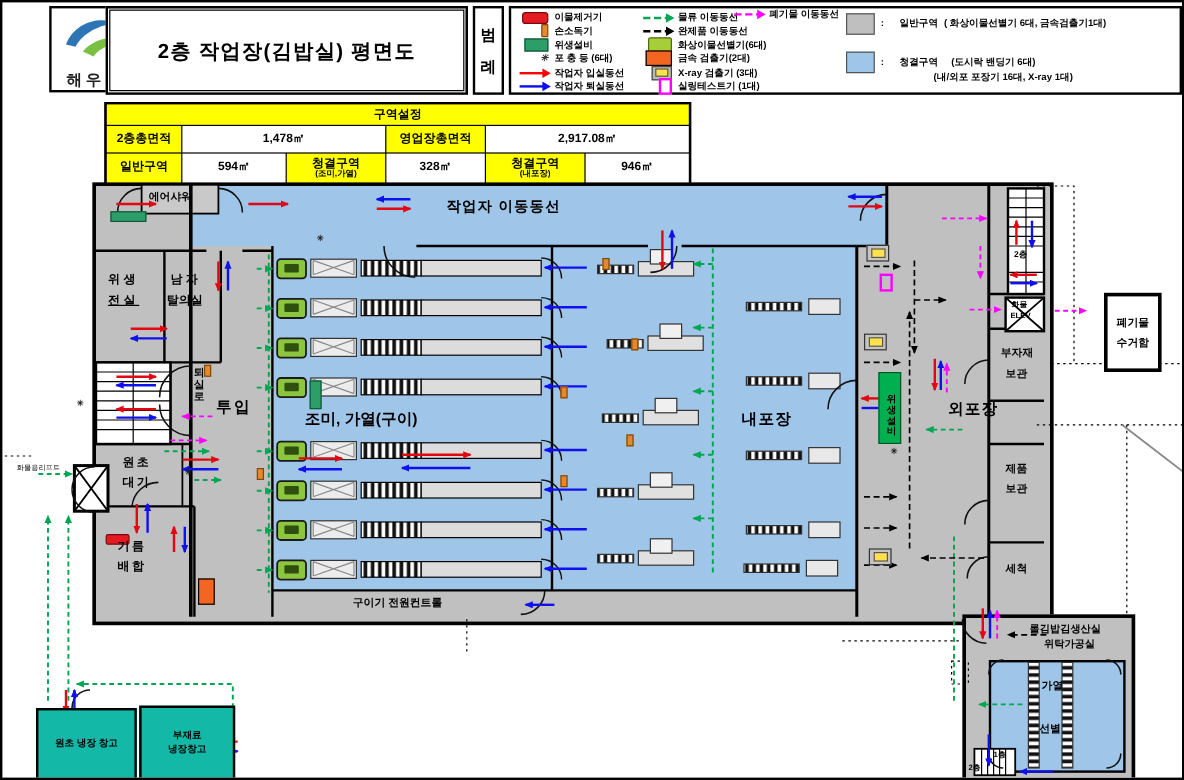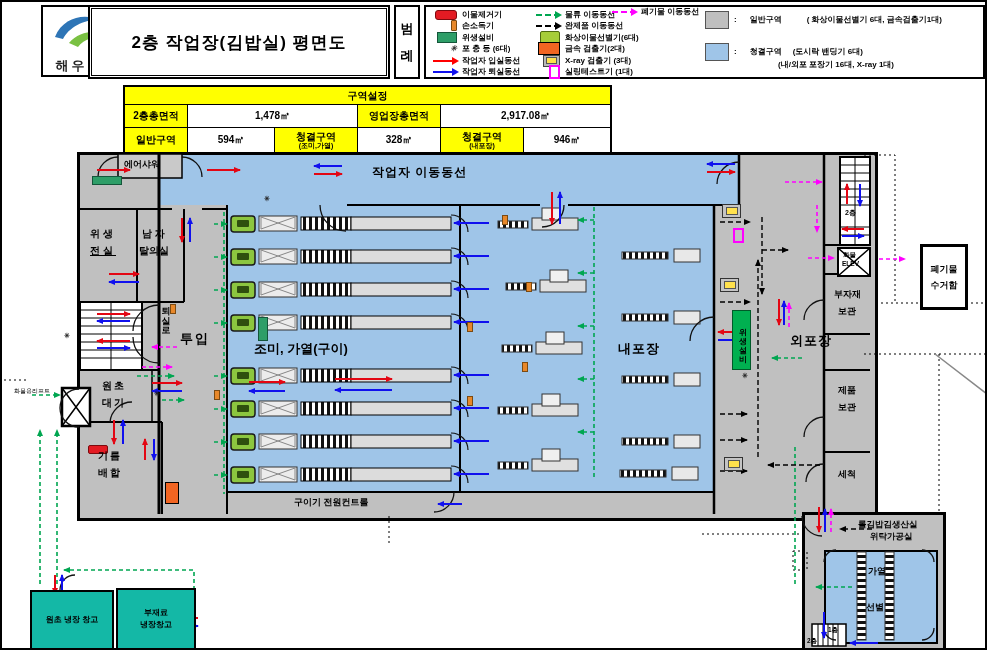--- a/index.html
+++ b/index.html
@@ -27,21 +27,21 @@
   .ic-xray{width:15px;height:10px;background:#b9b9b9;border:1px solid #444;display:flex;align-items:center;justify-content:center;}
   .ic-xray i{display:block;width:9px;height:5px;background:#ffe14d;border:1px solid #555;}
   .ar{position:relative;width:24px;height:0;border-top:2px solid #f00;}
   .ar::after{content:"";position:absolute;right:-2px;top:-5px;border-left:7px solid #f00;border-top:4px solid transparent;border-bottom:4px solid transparent;}
   .ar.b{border-top-color:#1010ee;}.ar.b::after{border-left-color:#1010ee;}
   .ar.g{border-top:2px dashed #00a651;}.ar.g::after{border-left-color:#00a651;}
   .ar.k{border-top:2px dashed #000;}.ar.k::after{border-left-color:#000;}
   .ar.m{border-top:2px dashed #f0f;}.ar.m::after{border-left-color:#f0f;}
   .sw{width:22px;height:16px;border:1px solid #555;flex:none;}
   
-  .atable{position:absolute;left:85px;top:83px;display:grid;grid-template-columns:62px 86px 82px 82px 82px 86px;grid-template-rows:17px 22px 24px;border:2px solid #000;background:#000;gap:1px;z-index:7;margin-left:36px;}
+  .atable{position:absolute;left:85px;top:83px;display:grid;grid-template-columns:62px 86px 82px 82px 82px 86px;grid-template-rows:17px 22px 24px;border:2px solid #000;background:#000;gap:1px;z-index:7;}
   .ac{background:#fff;display:flex;flex-direction:column;align-items:center;justify-content:center;font-size:10px;line-height:1;}
   .ac.y{background:#ff0;font-weight:bold;}
   .ac .sub{font-size:7px;font-weight:bold;}
   .ac.v{font-weight:bold;}
   
   .plan{position:absolute;left:75px;top:150px;width:795px;height:363px;background:#c0c0c0;border:3px solid #000;z-index:1;}
   .zone{position:absolute;background:#9fc5e8;z-index:2;}
   .annex{position:absolute;left:800px;top:510px;width:138px;height:138px;background:#c0c0c0;border:3px solid #000;z-index:1;}
   .greenbox{position:absolute;background:#00b050;border:1px solid #005a28;z-index:6;display:flex;align-items:center;justify-content:center;flex-direction:column;color:#000;font-weight:bold;}
   .waste{position:absolute;left:918px;top:242px;width:42px;height:60px;background:#fff;border:3px solid #000;z-index:6;display:flex;flex-direction:column;align-items:center;justify-content:center;gap:3px;font-size:9px;font-weight:bold;}
@@ -161,21 +161,21 @@
       <span class="lg-ic">
         <i class="ar m"></i>
       </span>
       <span class="tx">폐기물 이동동선</span>
     </div>
 
   <div class="lg-item" style="left:703px;top:12px;">
     <span class="sw" style="background:#bfbfbf;"></span>
     <span class="tx">:</span>
     <span class="tx" style="margin-left:8px;">일반구역</span>
-    <span class="tx" style="margin-left:20px;">( 화상이물선별기 6대,  금속검출기1대)</span>
+    <span class="tx" style="margin-left:0;">( 화상이물선별기 6대,  금속검출기1대)</span>
   </div>
   <div class="lg-item" style="left:703px;top:44px;">
     <span class="sw" style="background:#9fc5e8;"></span>
     <span class="tx">:</span>
     <span class="tx" style="margin-left:8px;">청결구역</span>
     <span class="tx" style="margin-left:6px;">(도시락 밴딩기 6대)</span>
   </div>
   <div class="lg-item" style="left:776px;top:57px;">
     <span class="tx">(내/외포 포장기 16대, X-ray 1대)</span>
   </div>

